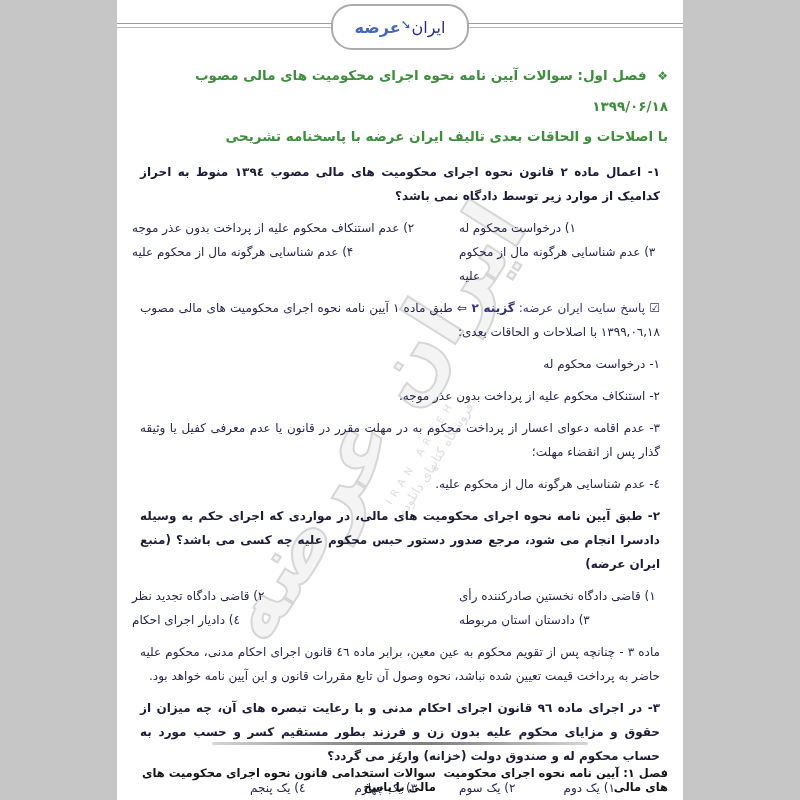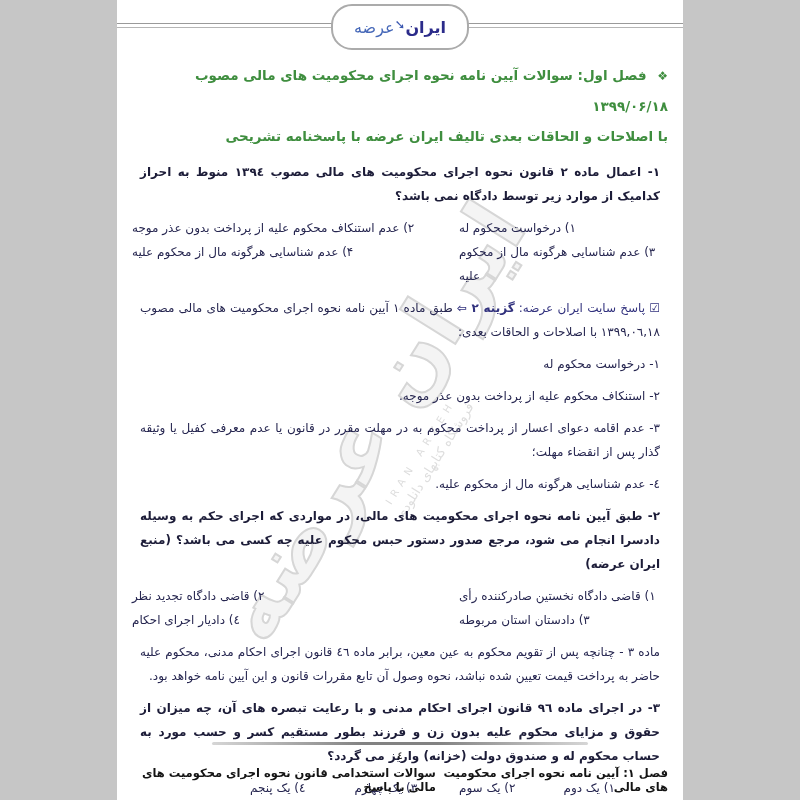--- a/index.html
+++ b/index.html
@@ -37,23 +37,23 @@
     background: #ffffff;
     border: 2.5px solid #ababab;
     border-radius: 21px;
     display: flex;
     direction: rtl;
     align-items: center;
     justify-content: center;
     gap: 1px;
     z-index: 2;
   }
-  .logo-t1 { color: #2b2b8a; font-weight: bold; font-size: 16px; }
+  .logo-t1 { color: #2b2b8a; font-weight: normal; font-size: 16px; }
   .logo-arrow { color: #3a57b0; font-weight: bold; font-size: 13px; margin: 0 -1px 6px -1px; }
-  .logo-t2 { color: #4668b8; font-weight: normal; font-size: 16px; }
+  .logo-t2 { color: #4668b8; font-weight: bold; font-size: 16px; }
   
   .title {
     direction: rtl;
     color: #3f8e3f;
     font-weight: bold;
     font-size: 13.5px;
     line-height: 30px;
     margin-top: 8px;
     position: relative;
     z-index: 1;

